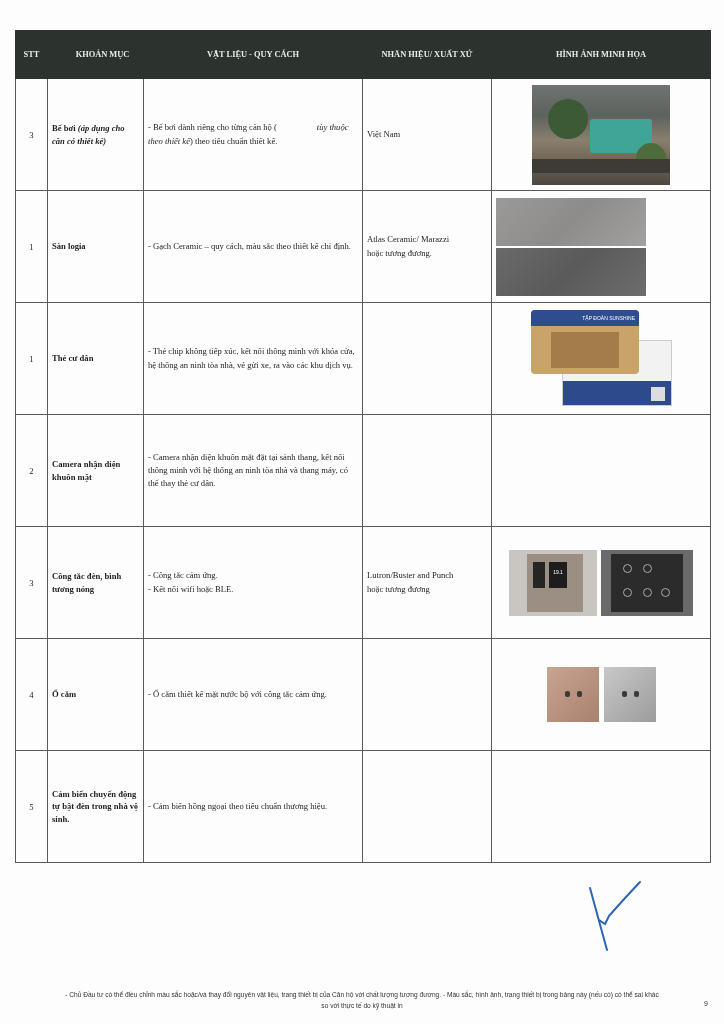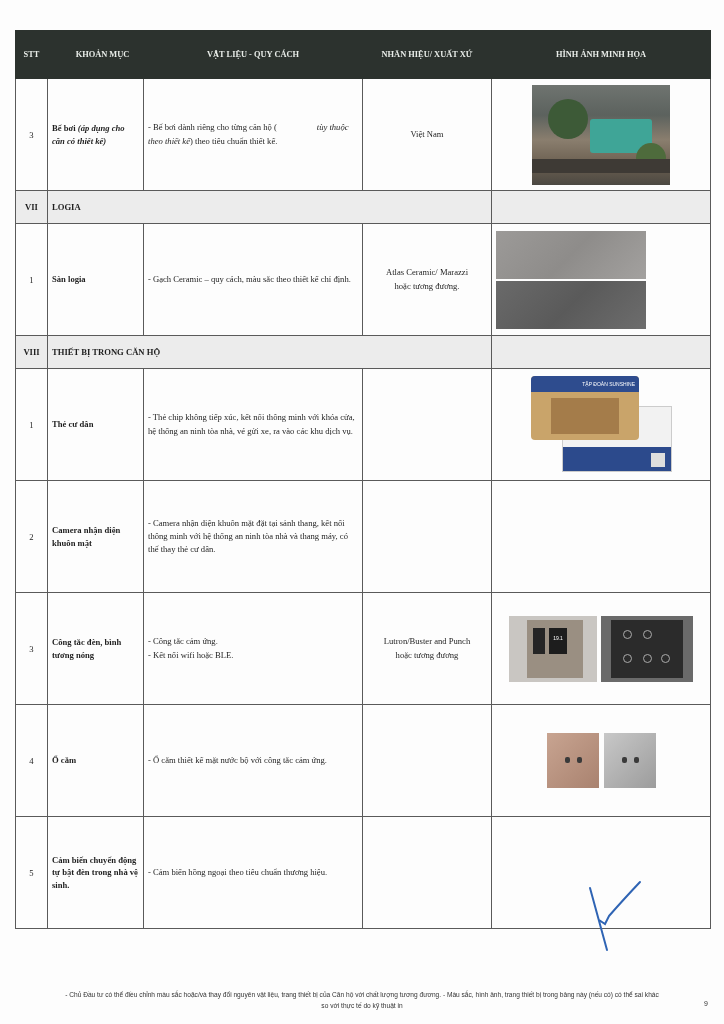--- a/index.html
+++ b/index.html
@@ -20,21 +20,21 @@
     .spec-table th.th-item { text-align: center; padding-left: 18px; }
     .col-stt { width: 32px; } .col-item { width: 96px; } .col-mat { width: 219px; }
     .col-brand { width: 129px; } .col-img { width: 219px; }
     .row-item td { height: 111px; }
     .row-section td { height: 32px; background: #ececec; font-weight: bold; }
     .stt { text-align: center; }
     .item-name { font-weight: bold; line-height: 1.4; }
     .item-name .it { font-style: italic; }
     .mat { line-height: 1.55; }
     .mat .it { font-style: italic; padding-left: 40px; }
-    .brand { text-align: center; line-height: 1.6; }
+    .brand { line-height: 1.6; }
     .img-cell { text-align: center; padding: 0; }
     .pic { display: inline-block; vertical-align: middle; }
     
     .pool { width: 138px; height: 100px; position: relative;
       background: linear-gradient(180deg,#6f7470 0%,#5c625e 30%,#8a7e6e 55%,#6b5f50 80%,#4b4842 100%); }
     .pool .water { position: absolute; left: 58px; top: 34px; width: 62px; height: 34px; background: #3fa597; border-radius: 3px; }
     .pool .palm { position: absolute; left: 16px; top: 14px; width: 40px; height: 40px; border-radius: 50%; background: #3d5a37; }
     .pool .palm2 { position: absolute; right: 4px; top: 58px; width: 30px; height: 30px; border-radius: 50%; background: #4e6b3c; }
     .pool .deck { position: absolute; left: 0; bottom: 12px; width: 138px; height: 14px; background: #3e3a35; }
     
@@ -100,47 +100,37 @@
       </td>
       <td class="mat"><span>- Bể bơi dành riêng cho từng căn hộ (</span><span class="it">tùy thuộc theo thiết kế</span><span>) theo tiêu chuẩn thiết kế.</span></td>
       <td class="brand">Việt Nam</td>
       <td class="img-cell">
         <div class="pic pool">
           <div class="palm"></div><div class="water"></div><div class="palm2"></div><div class="deck"></div>
         </div>
       </td>
     </tr>
 
-    <tr class="row-section">
-      <td class="stt">VII</td>
-      <td colspan="3">LOGIA</td>
-      <td></td>
-    </tr>
 
     <tr class="row-item">
       <td class="stt">1</td>
       <td class="item-name">Sàn logia</td>
       <td class="mat">- Gạch Ceramic – quy cách, màu sắc theo thiết kế chỉ định.</td>
       <td class="brand">
         <div>Atlas Ceramic/ Marazzi</div>
         <div>hoặc tương đương.</div>
       </td>
       <td class="img-cell">
         <div class="pic tiles">
           <div class="tile-light"></div>
           <div class="tile-dark"></div>
         </div>
       </td>
     </tr>
 
-    <tr class="row-section">
-      <td class="stt">VIII</td>
-      <td colspan="3">THIẾT BỊ TRONG CĂN HỘ</td>
-      <td></td>
-    </tr>
 
     <tr class="row-item">
       <td class="stt">1</td>
       <td class="item-name">Thẻ cư dân</td>
       <td class="mat">- Thẻ chip không tiếp xúc, kết nối thông minh với khóa cửa, hệ thống an ninh tòa nhà, vé gửi xe, ra vào các khu dịch vụ.</td>
       <td class="brand"></td>
       <td class="img-cell">
         <div class="pic cards">
           <div class="card-back">
               <div class="strip"></div>

